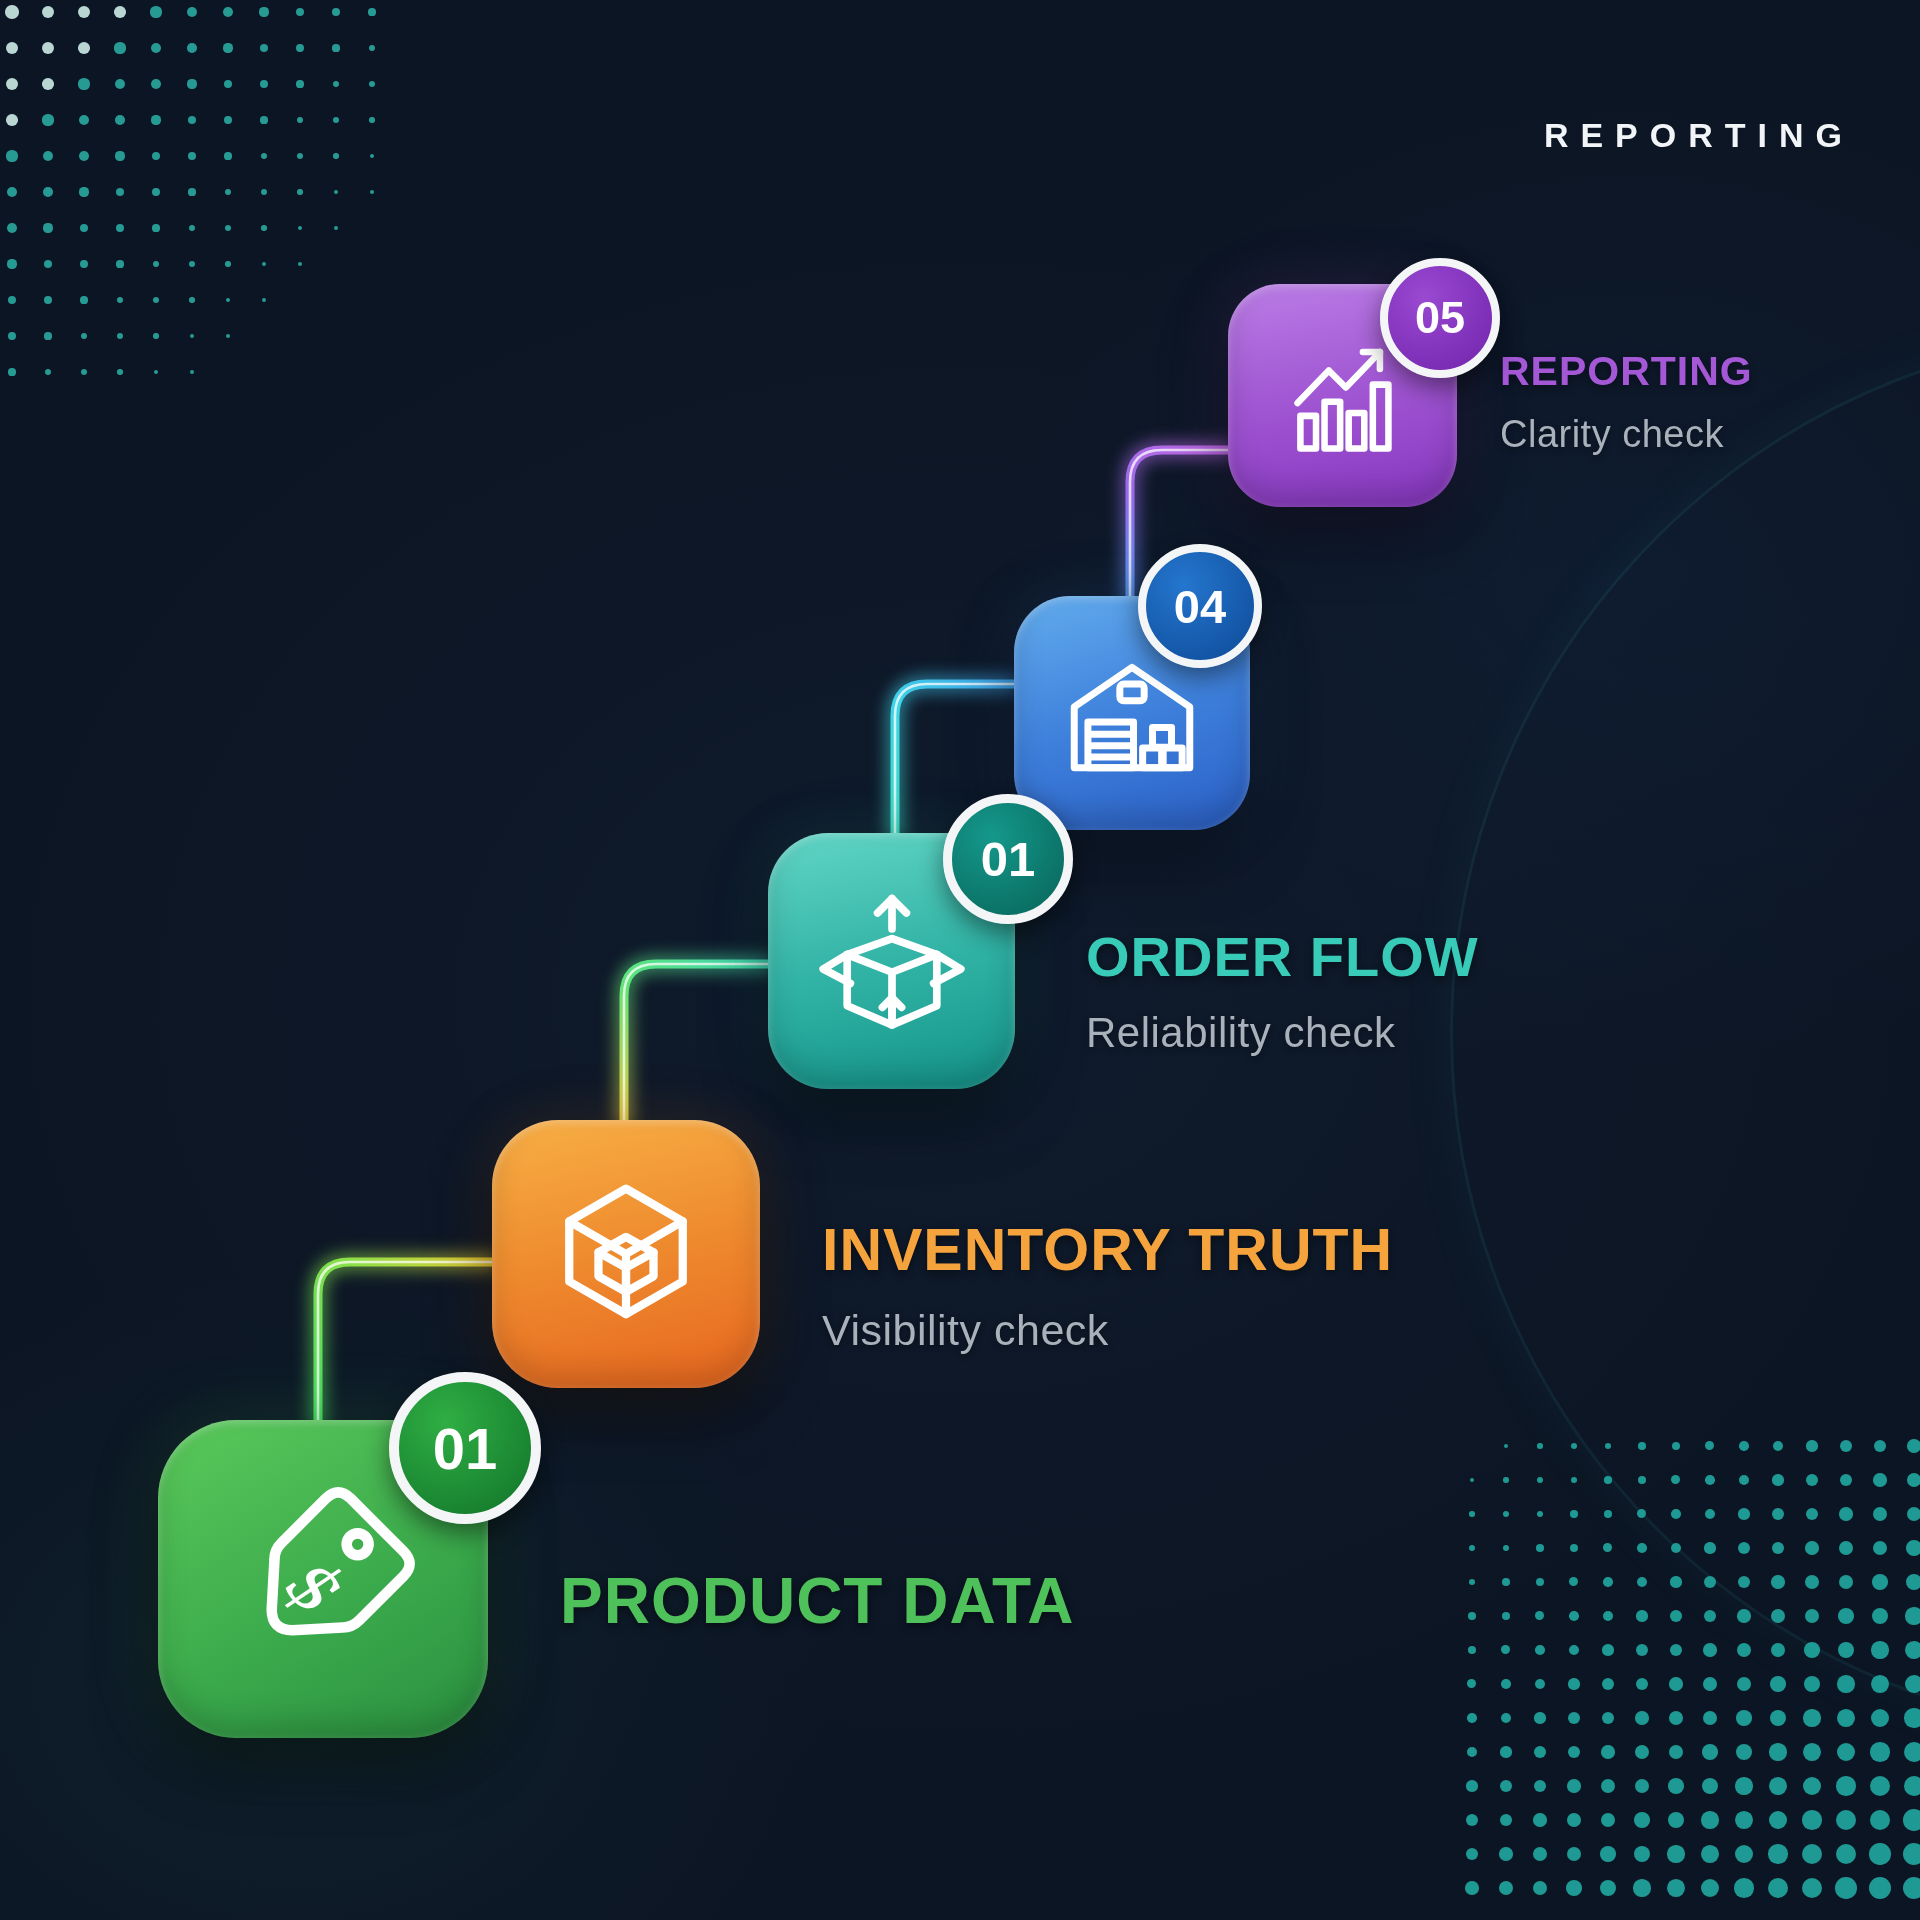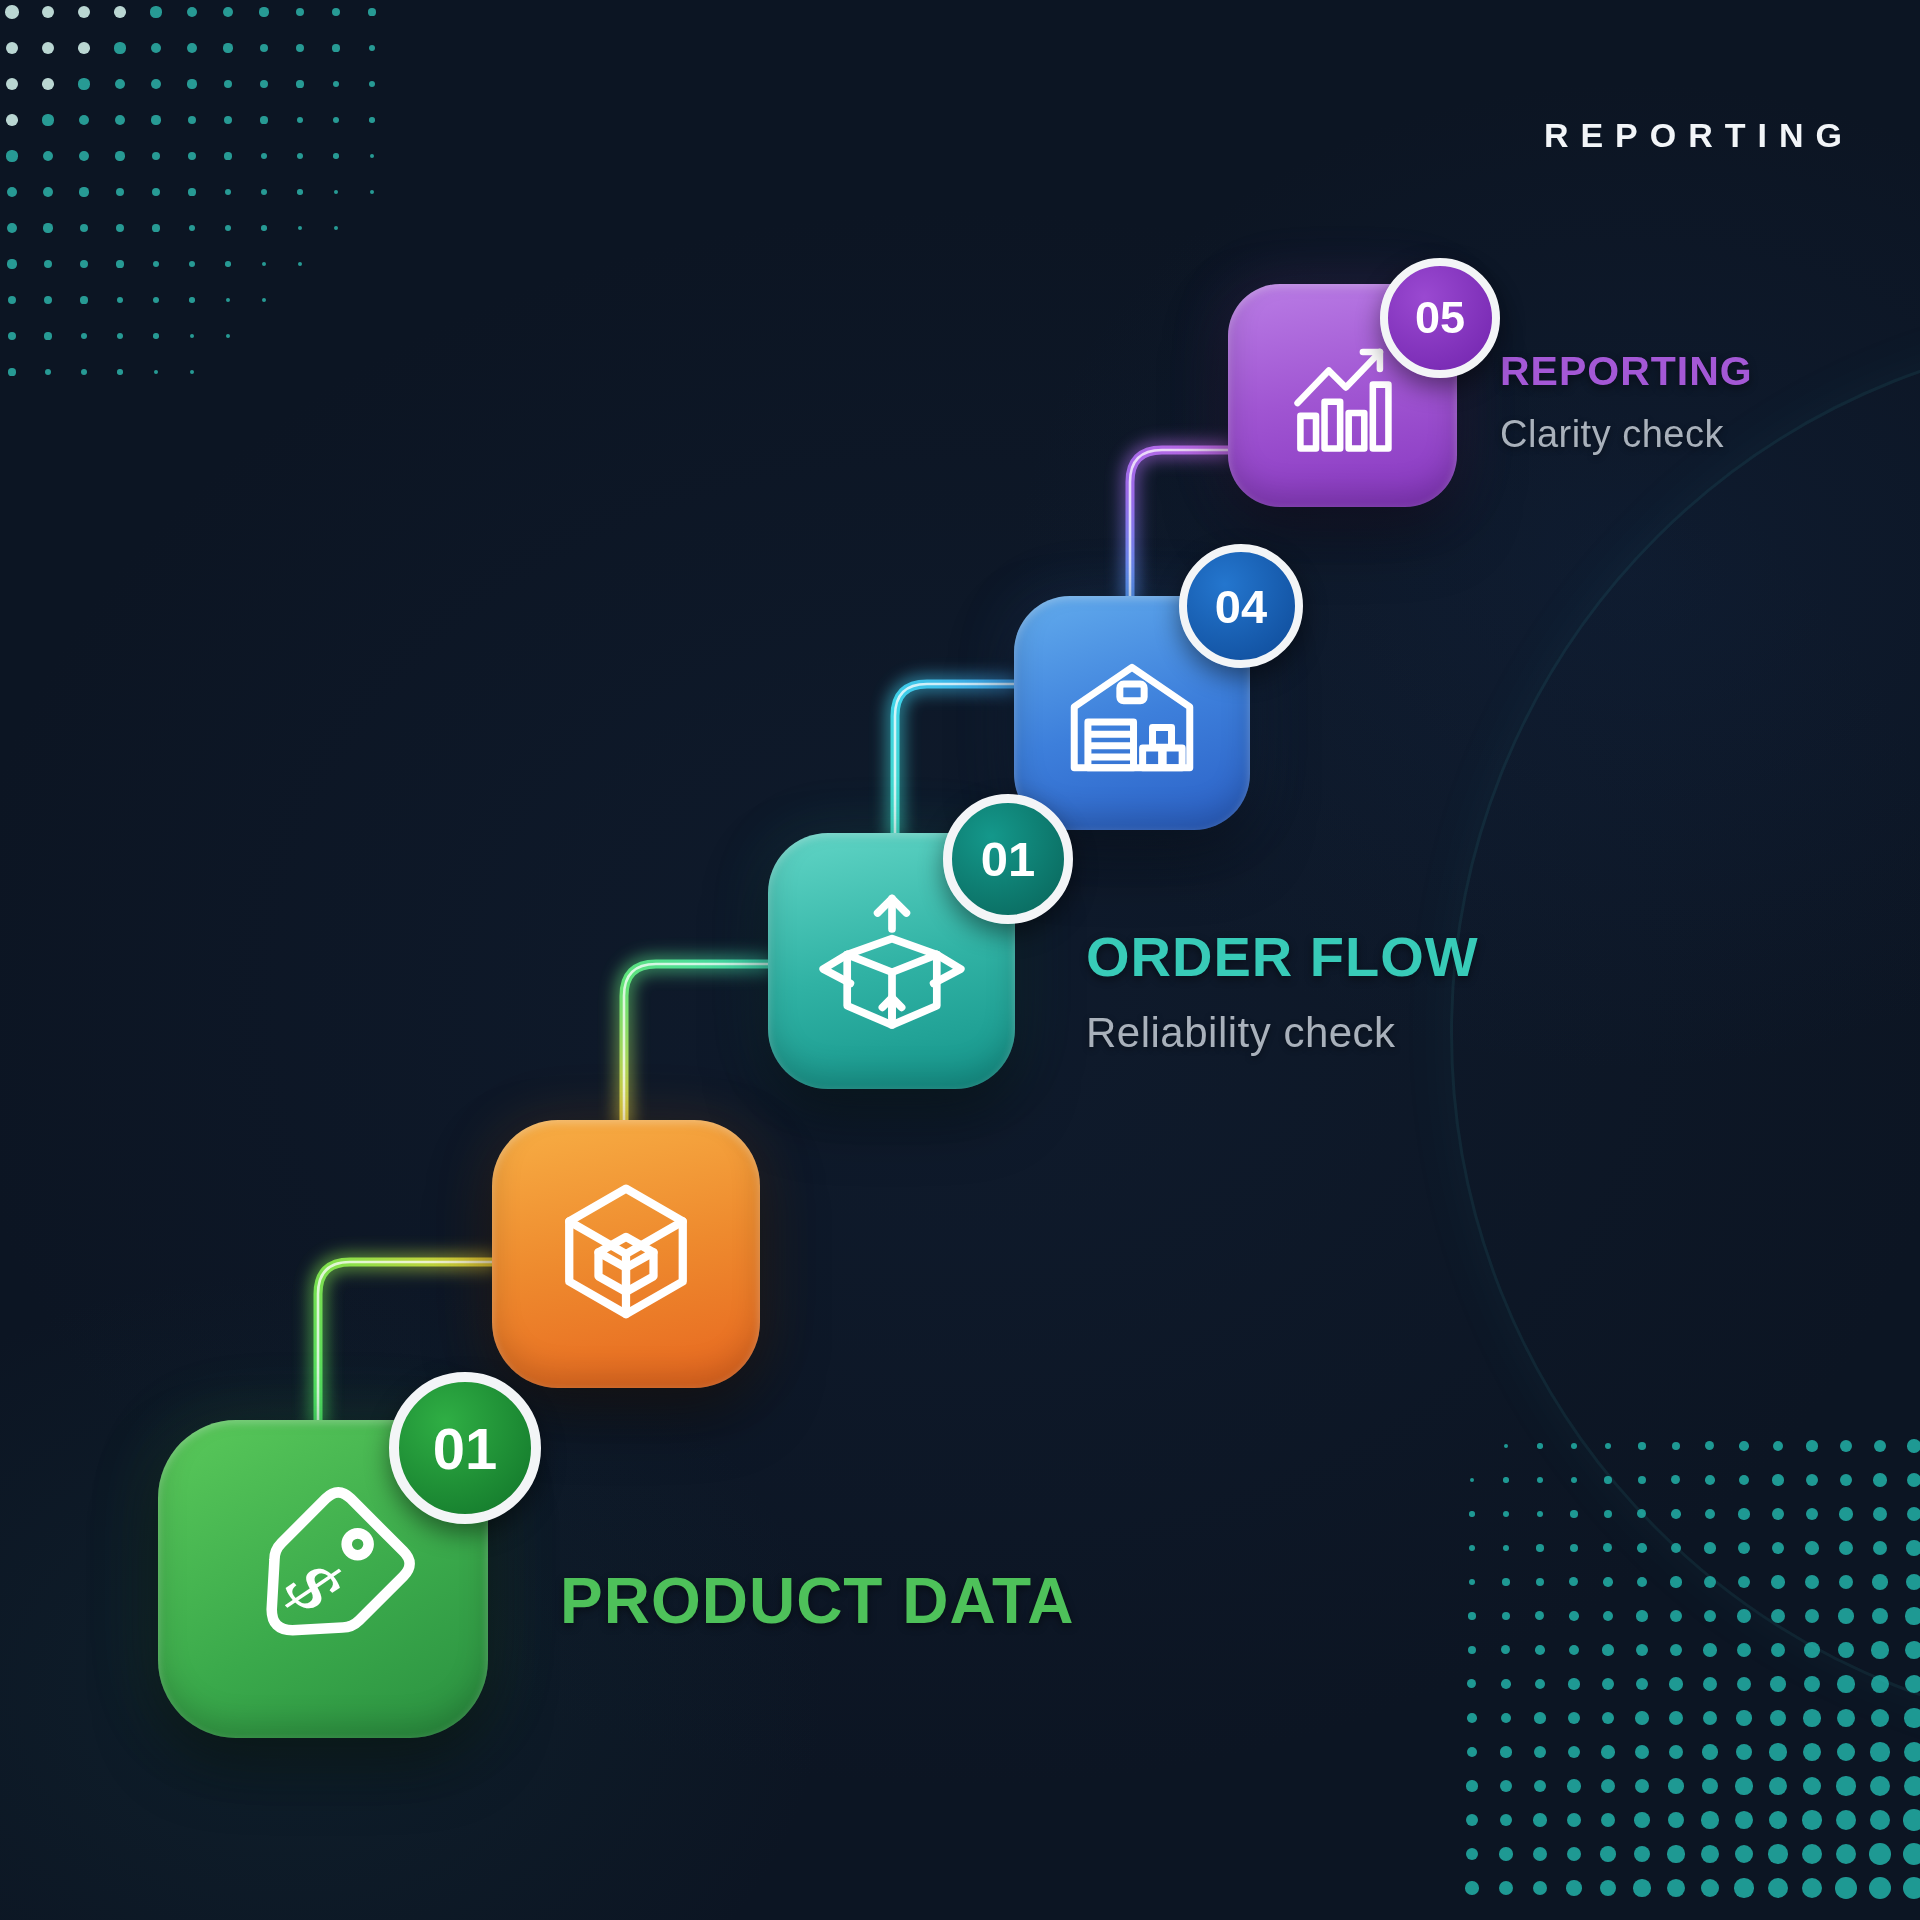--- a/index.html
+++ b/index.html
@@ -51,21 +51,21 @@
     display:flex;align-items:center;justify-content:center;
     color:#ffffff;font-weight:700;
     box-shadow:0 10px 24px rgba(0,0,0,.45);
   }
   .badge1{left:389px;top:1372px;width:132px;height:132px;border:10px solid #f3f5f7;
     background:radial-gradient(circle at 35% 30%,#2fae44,#157c2d 85%);font-size:58px;}
   .badge2{left:676px;top:1090px;width:120px;height:120px;border:9px solid #f3f5f7;
     background:radial-gradient(circle at 35% 30%,#ef6d22,#cf4f10 85%);font-size:52px;}
   .badge3{left:943px;top:794px;width:112px;height:112px;border:9px solid #f3f5f7;
     background:radial-gradient(circle at 35% 30%,#14988b,#0a6b60 85%);font-size:49px;}
-  .badge4{left:1179px;top:544px;width:108px;height:108px;border:8px solid #f3f5f7;
+  .badge4{left:1138px;top:544px;width:108px;height:108px;border:8px solid #f3f5f7;
     background:radial-gradient(circle at 35% 30%,#2476ce,#11509f 85%);font-size:47px;}
   .badge5{left:1380px;top:258px;width:104px;height:104px;border:8px solid #f3f5f7;
     background:radial-gradient(circle at 35% 30%,#9a49d1,#7729b2 85%);font-size:45px;}
   .tblock{position:absolute;z-index:3;}
   .title{font-weight:700;letter-spacing:1px;text-shadow:0 3px 8px rgba(0,0,0,.45);}
   .subtitle{color:#a9b1bb;letter-spacing:.5px;text-shadow:0 2px 6px rgba(0,0,0,.4);}
   .t1{left:560px;top:1564px;}  .title1{font-size:64px;color:#4ec15a;}  .sub1{font-size:46px;margin-top:22px;}
   .t2{left:822px;top:1216px;}  .title2{font-size:59px;color:#f5a33c;}  .sub2{font-size:43px;margin-top:22px;}
   .t3{left:1086px;top:924px;}  .title3{font-size:56px;color:#38cbb8;}  .sub3{font-size:42px;margin-top:20px;}
   .t4{left:1330px;top:614px;width:470px;} .title4{font-size:54px;color:#3d8ad8;line-height:66px;} .sub4{font-size:40px;margin-top:18px;}
@@ -454,20 +454,24 @@
       <g fill="none" stroke="#ffffff" stroke-width="4.8" stroke-linejoin="round" stroke-linecap="round">
         <path d="M50 12 L83 31 V66 L50 85 L17 66 V31 Z"></path>
         <path d="M17 31 L50 50 L83 31"></path>
         <path d="M50 50 V85"></path>
         <path d="M50 40 L66 49 L50 58 L34 49 Z"></path>
         <path d="M34 49 V63 L50 72 L66 63 V49"></path>
         <path d="M50 58 V72"></path>
       </g>
     </svg>
   </div>
+  <div class="tblock t2">
+    <div class="title title2">INVENTORY TRUTH</div>
+    <div class="subtitle sub2">Visibility check</div>
+  </div>
 
   <div class="box box3">
     <svg class="icon" width="160" height="160" viewBox="0 0 100 100">
       <g fill="none" stroke="#ffffff" stroke-width="4.8" stroke-linecap="round" stroke-linejoin="round">
         <path d="M50 30 V11"></path>
         <path d="M41 20 L50 11 L59 20"></path>
         <path d="M22 46 L50 36 L78 46"></path>
         <path d="M22 46 L7 55 L24 64"></path>
         <path d="M78 46 L93 55 L76 64"></path>
         <path d="M22 46 V78 L50 90 L78 78 V46"></path>

